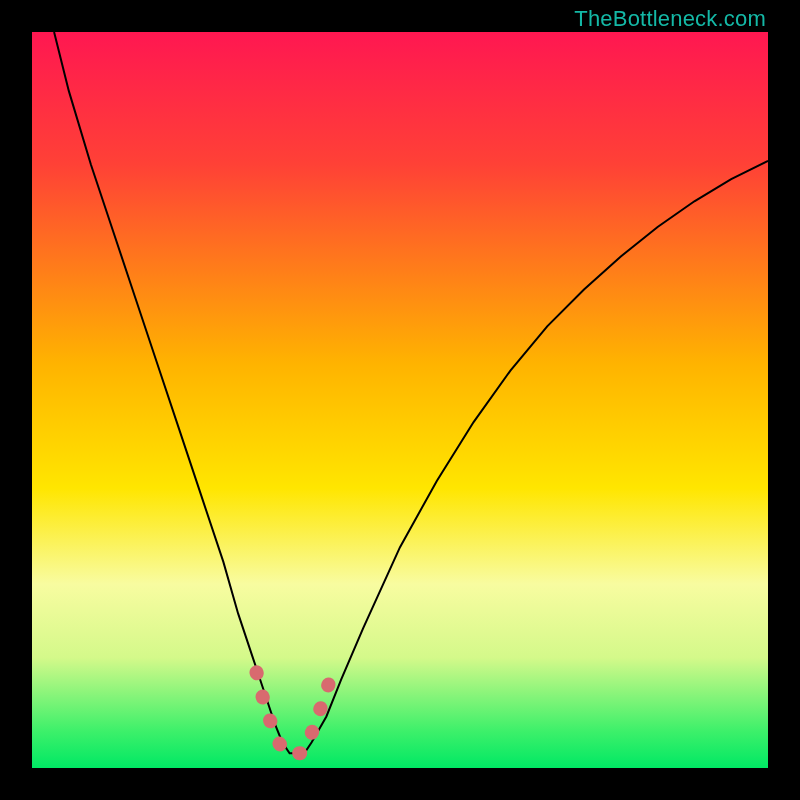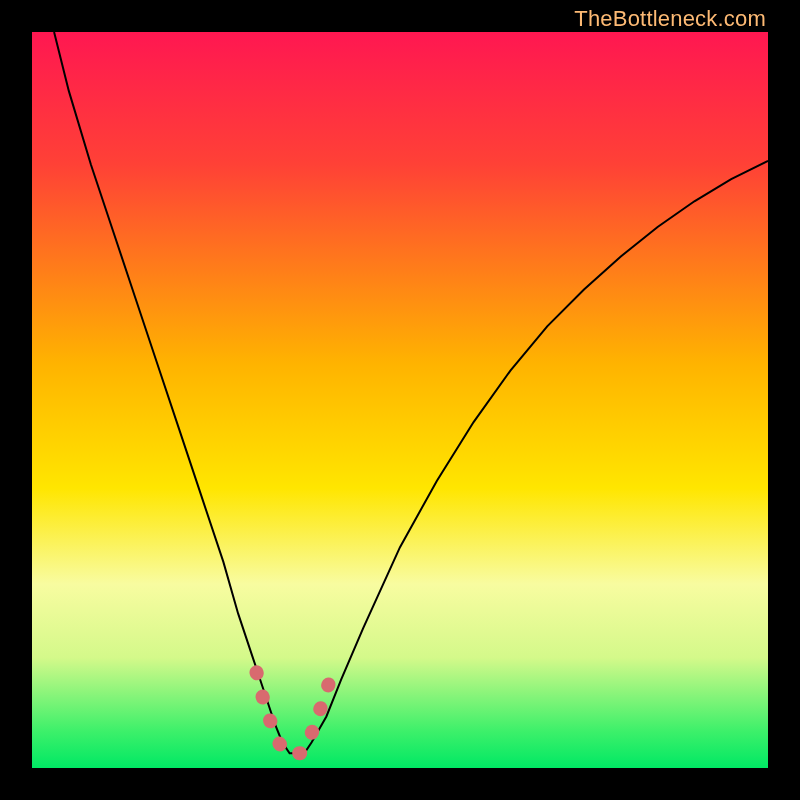--- a/index.html
+++ b/index.html
@@ -24,21 +24,21 @@
     top: 32px;
     left: 32px;
     width: 736px;
     height: 736px;
     overflow: hidden;
   }
   .watermark {
     position: absolute;
     top: 6px;
     right: 34px;
-    color: #fdba74;
+    color: #14b8a6;
     font-size: 22px;
     font-weight: 500;
     letter-spacing: 0.2px;
   }
   svg {
     display: block;
   }
 </style>
 </head>
 <body>

